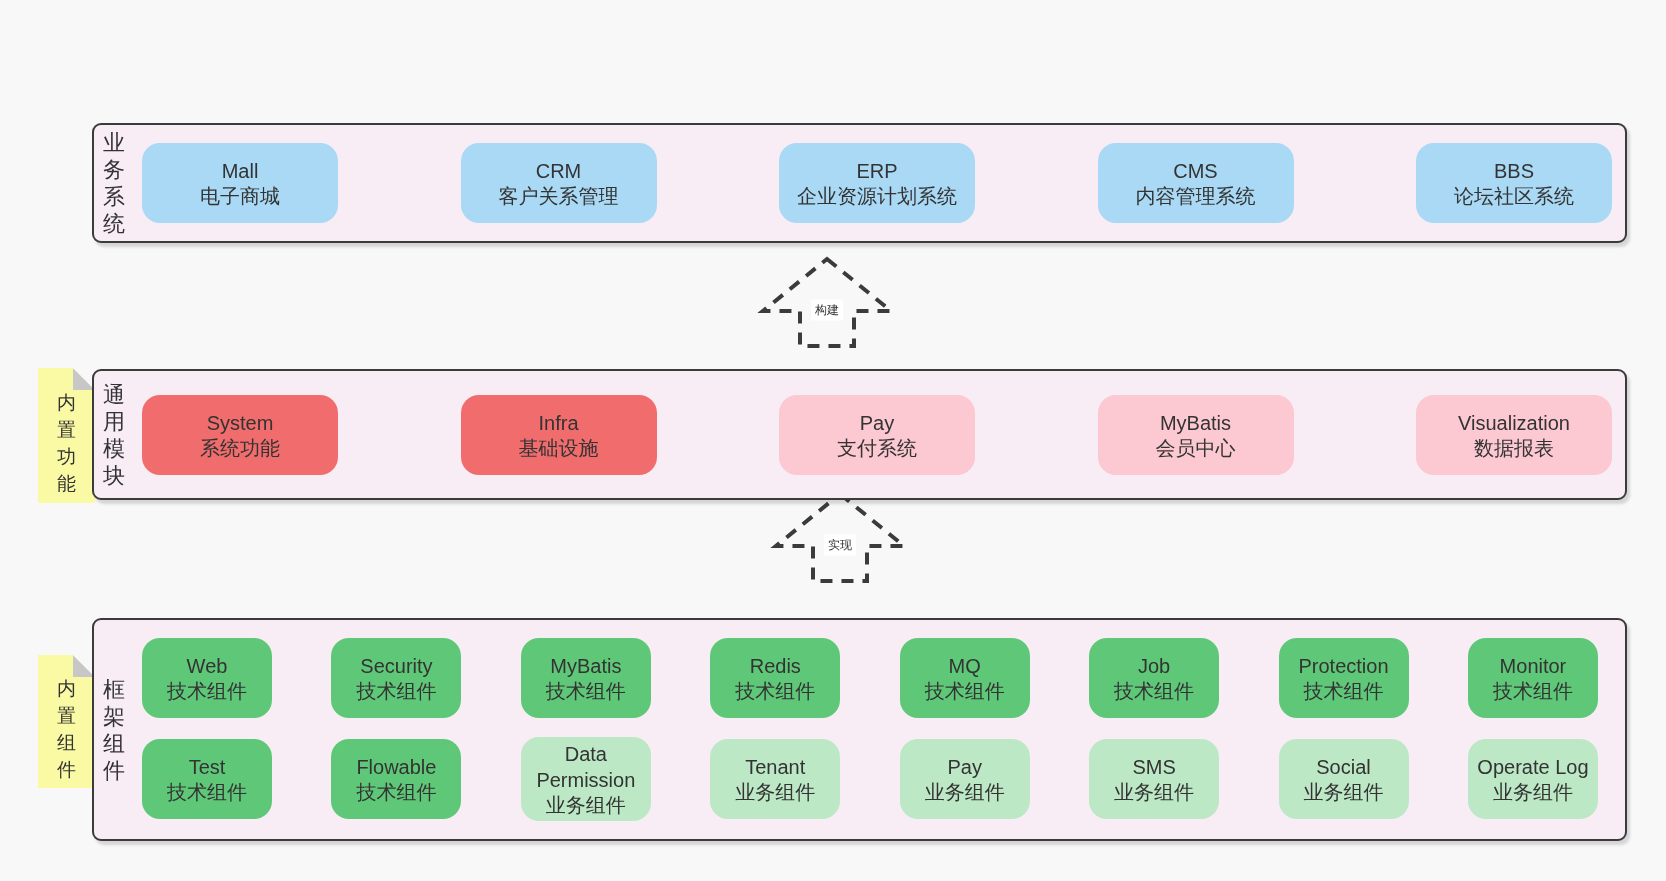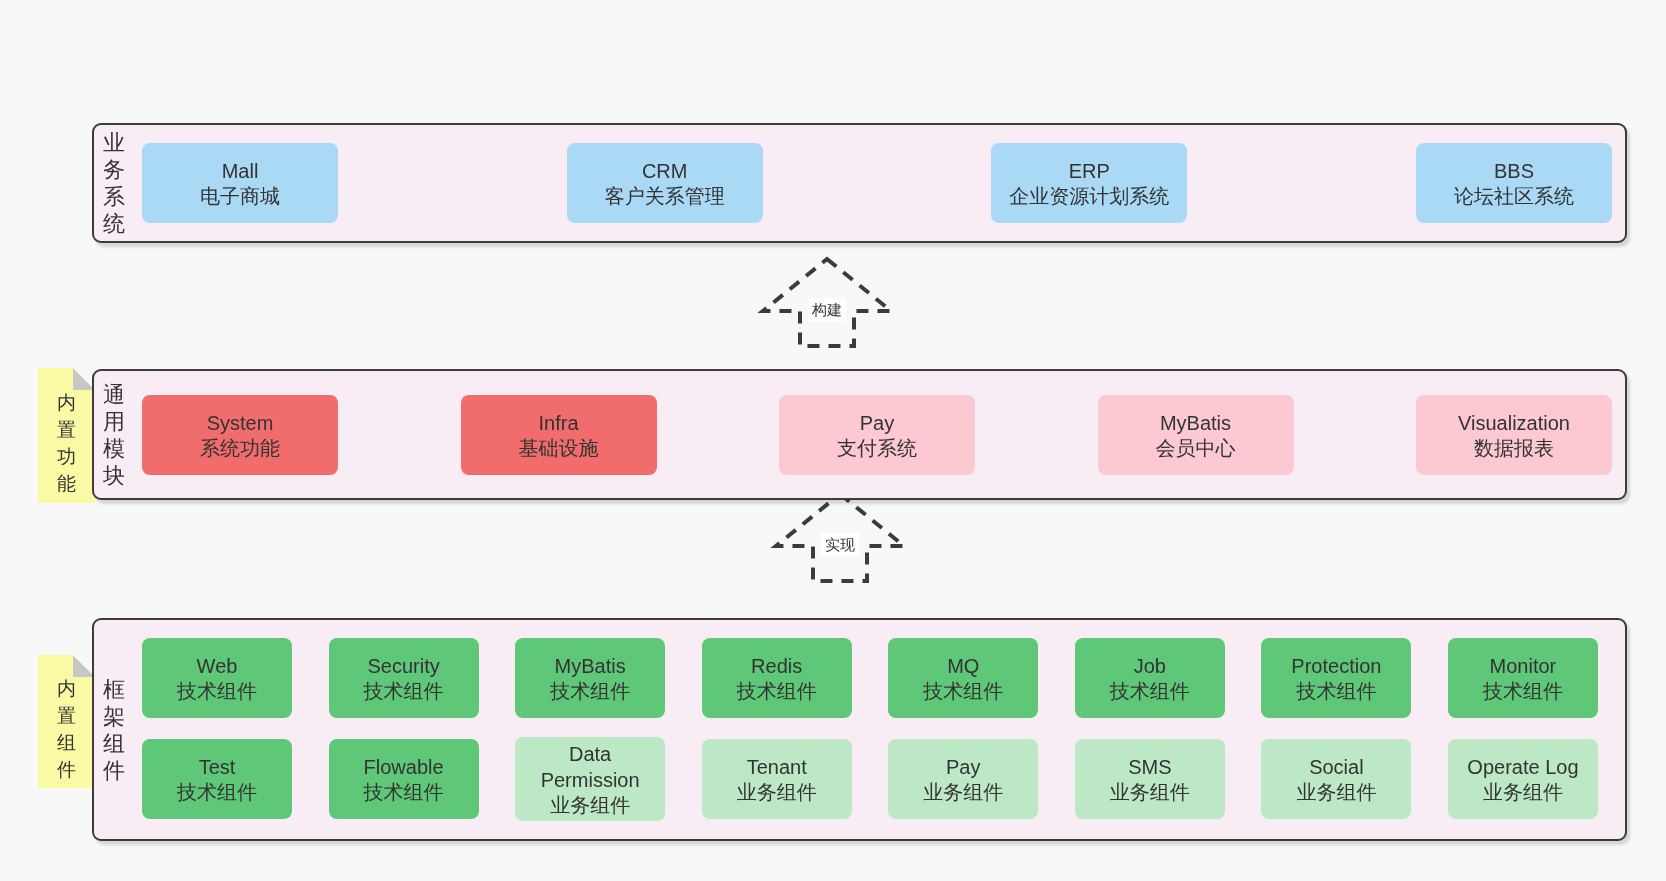--- a/index.html
+++ b/index.html
@@ -44,49 +44,49 @@
     flex:1;display:flex;flex-direction:column;
     justify-content:space-evenly;
   }
   .sec1 .rows,.sec2 .rows{justify-content:center;}
   .row{
     display:flex;justify-content:space-between;align-items:center;
   }
   
   .box{
     box-sizing:border-box;
-    border-radius:8px;
+    border-radius:18px;
     min-height:80px;
     display:flex;flex-direction:column;
     justify-content:center;align-items:center;
     text-align:center;
     padding:4px 6px;
   }
   .sec1 .box,.sec2 .box{width:196px;}
-  .sec3 .box{width:150px;}
+  .sec3 .box{width:130px;}
   .box-name{font-size:20px;line-height:26px;}
   .box-desc{font-size:20px;line-height:24px;}
   .c-blue{background:var(--blue,#a9d9f5);}
   .c-red{background:var(--red,#f16c6c);}
   .c-pink{background:var(--pink,#fcc8d1);}
   .c-green{background:var(--green,#5fc878);}
   .c-green-light{background:var(--green-light,#bce8c5);}
   
   .arrow{
     position:absolute;width:140px;height:95px;z-index:1;
   }
   .arrow-build{left:757px;top:255px;}
   .arrow-implement{left:770px;top:490px;}
   .arrow svg{position:absolute;left:0;top:0;}
   .arrow-label{
     position:absolute;left:50%;top:58%;
     transform:translate(-50%,-50%);
     background:var(--arrow-label-bg,#ffffff);
     padding:2px 4px;
-    font-size:15px;
+    font-size:12px;
     white-space:nowrap;
   }
   
   .note{
     position:absolute;
     left:38px;width:57px;
     background:var(--note-bg,#fafaa4);
     clip-path:polygon(0 0,calc(100% - 22px) 0,100% 22px,100% 100%,0 100%);
     filter:drop-shadow(2px 2px 1px rgba(0,0,0,0.15));
     display:flex;justify-content:center;align-items:center;
@@ -127,20 +127,24 @@
             </div>
             <div class="box c-blue">
               <div class="box-name">CRM</div>
               <div class="box-desc">客户关系管理</div>
             </div>
             <div class="box c-blue">
               <div class="box-name">ERP</div>
               <div class="box-desc">企业资源计划系统</div>
             </div>
             <div class="box c-blue">
+              <div class="box-name">CMS</div>
+              <div class="box-desc">内容管理系统</div>
+            </div>
+            <div class="box c-blue">
               <div class="box-name">BBS</div>
               <div class="box-desc">论坛社区系统</div>
             </div>
           </div>
         </div>
       </div>
   </section>
 
   <div class="arrow arrow-build">
     <svg width="140" height="95" viewBox="0 0 140 95">

